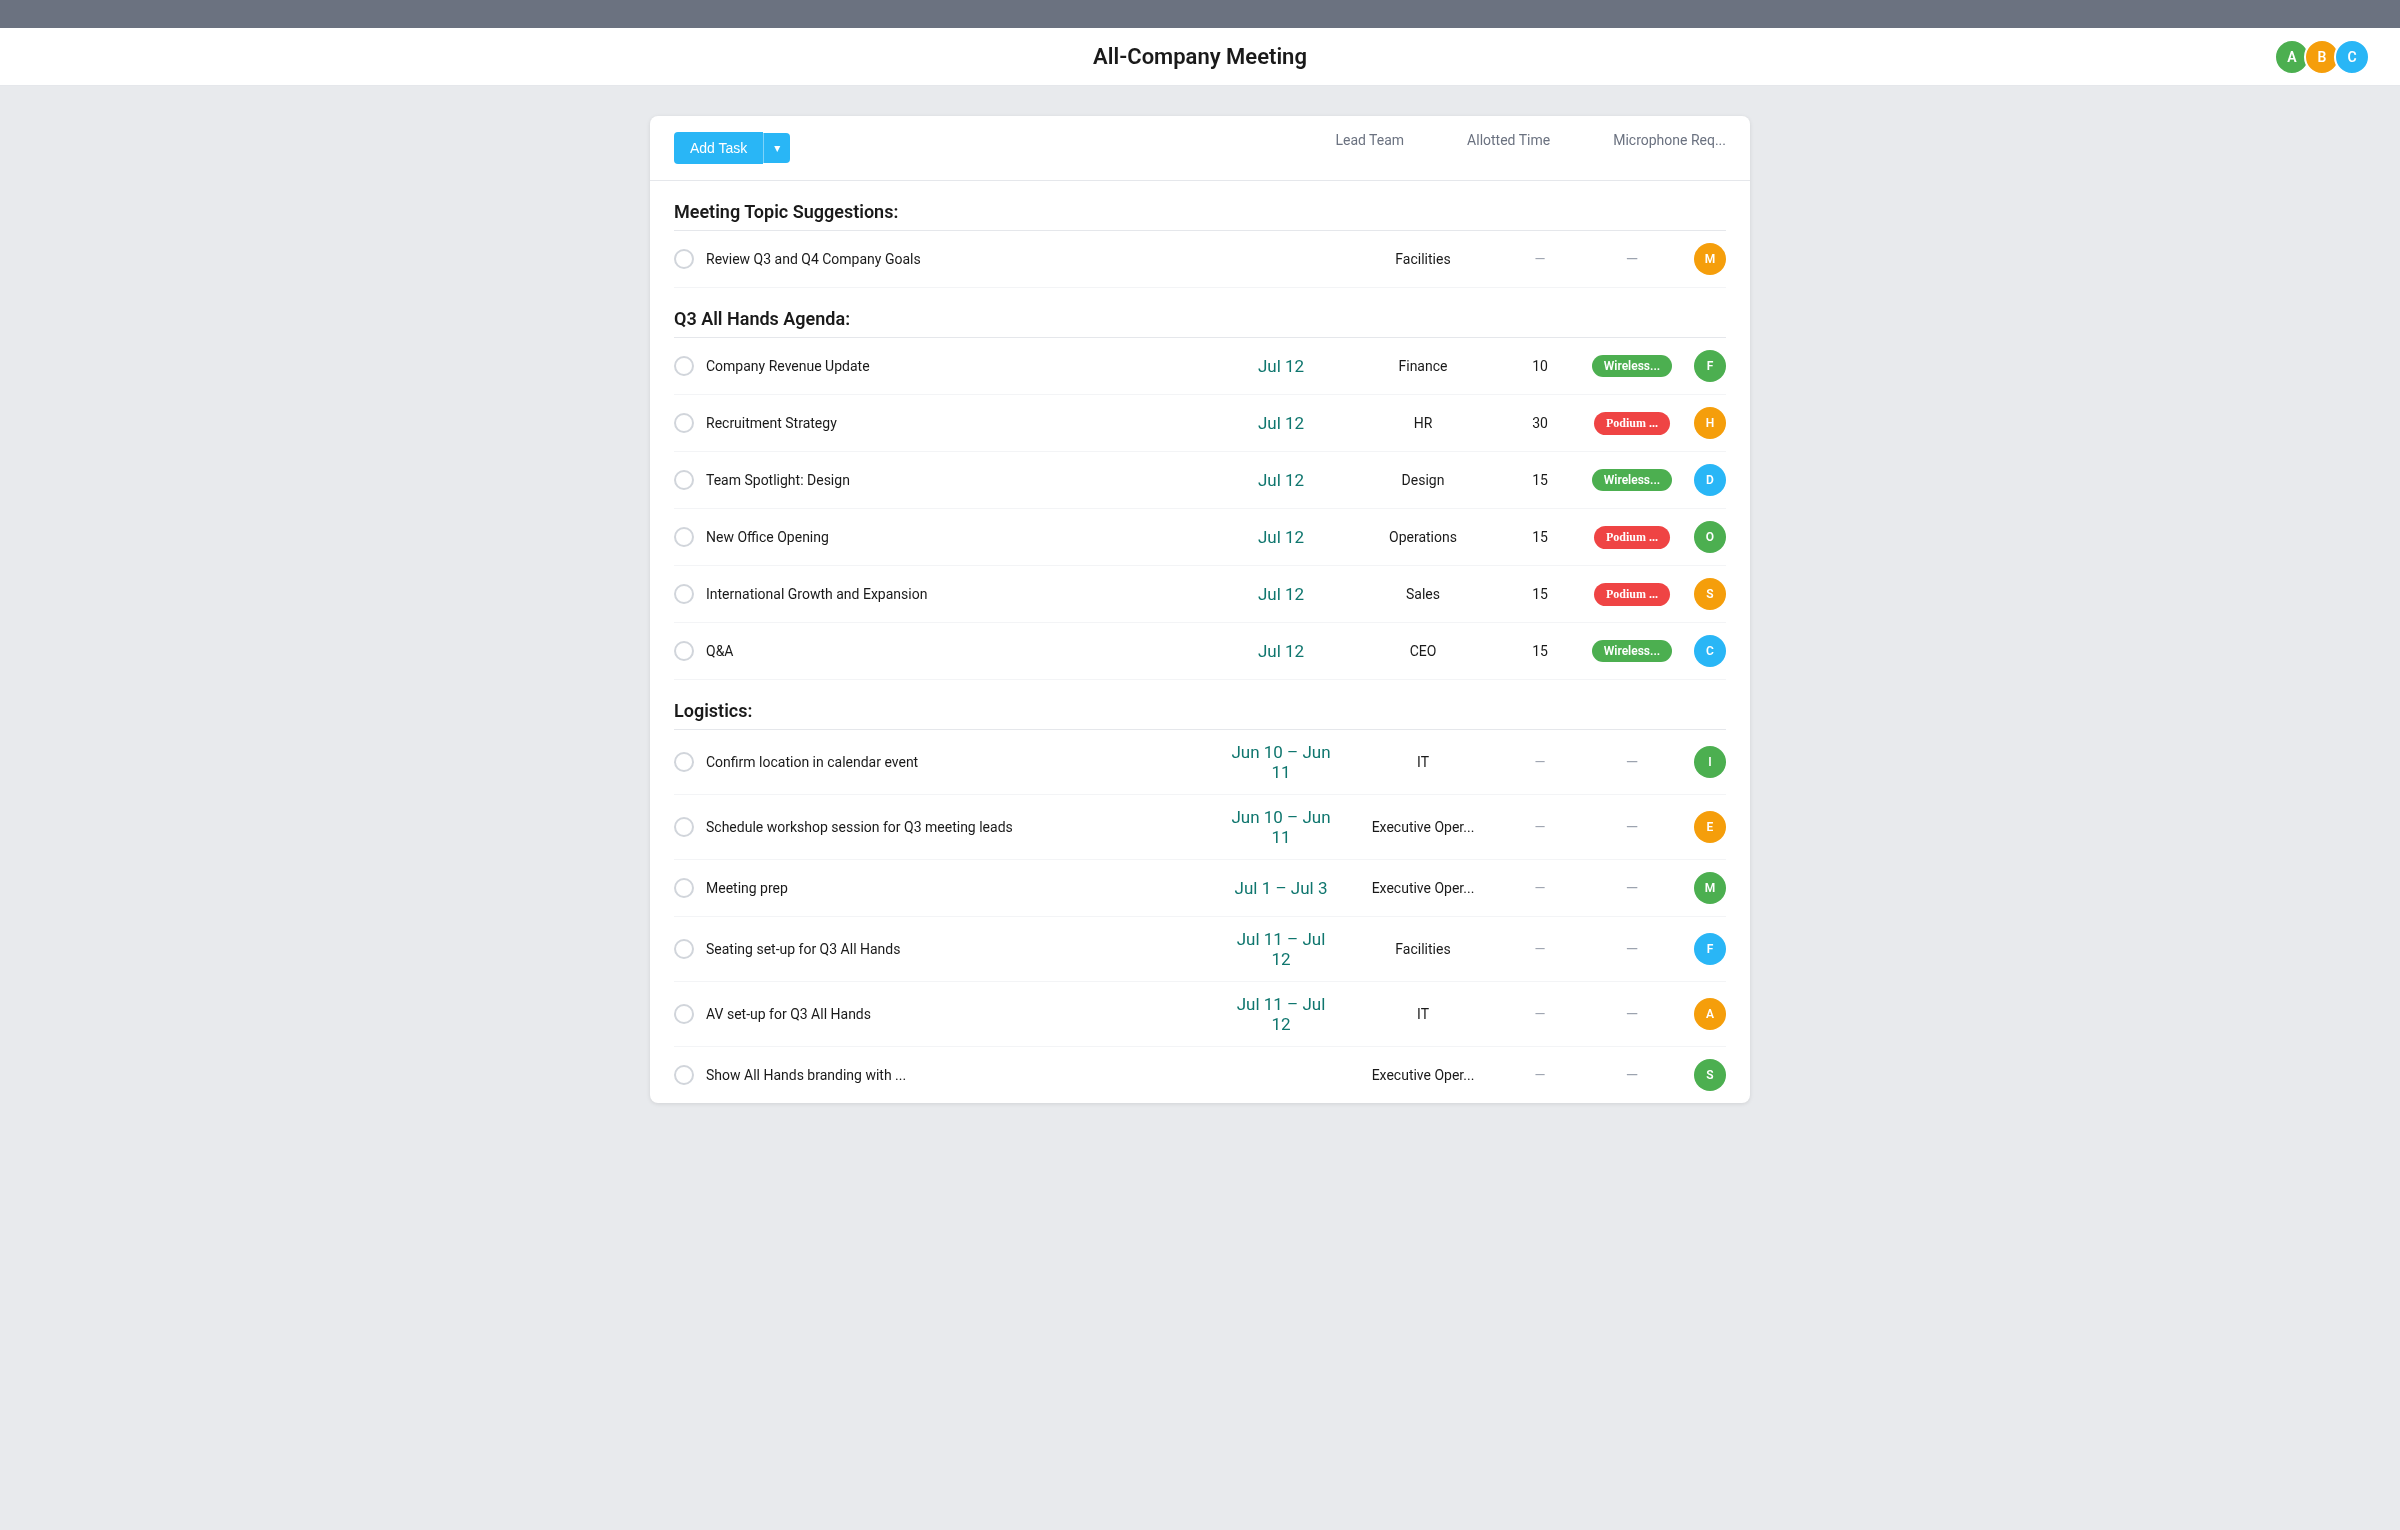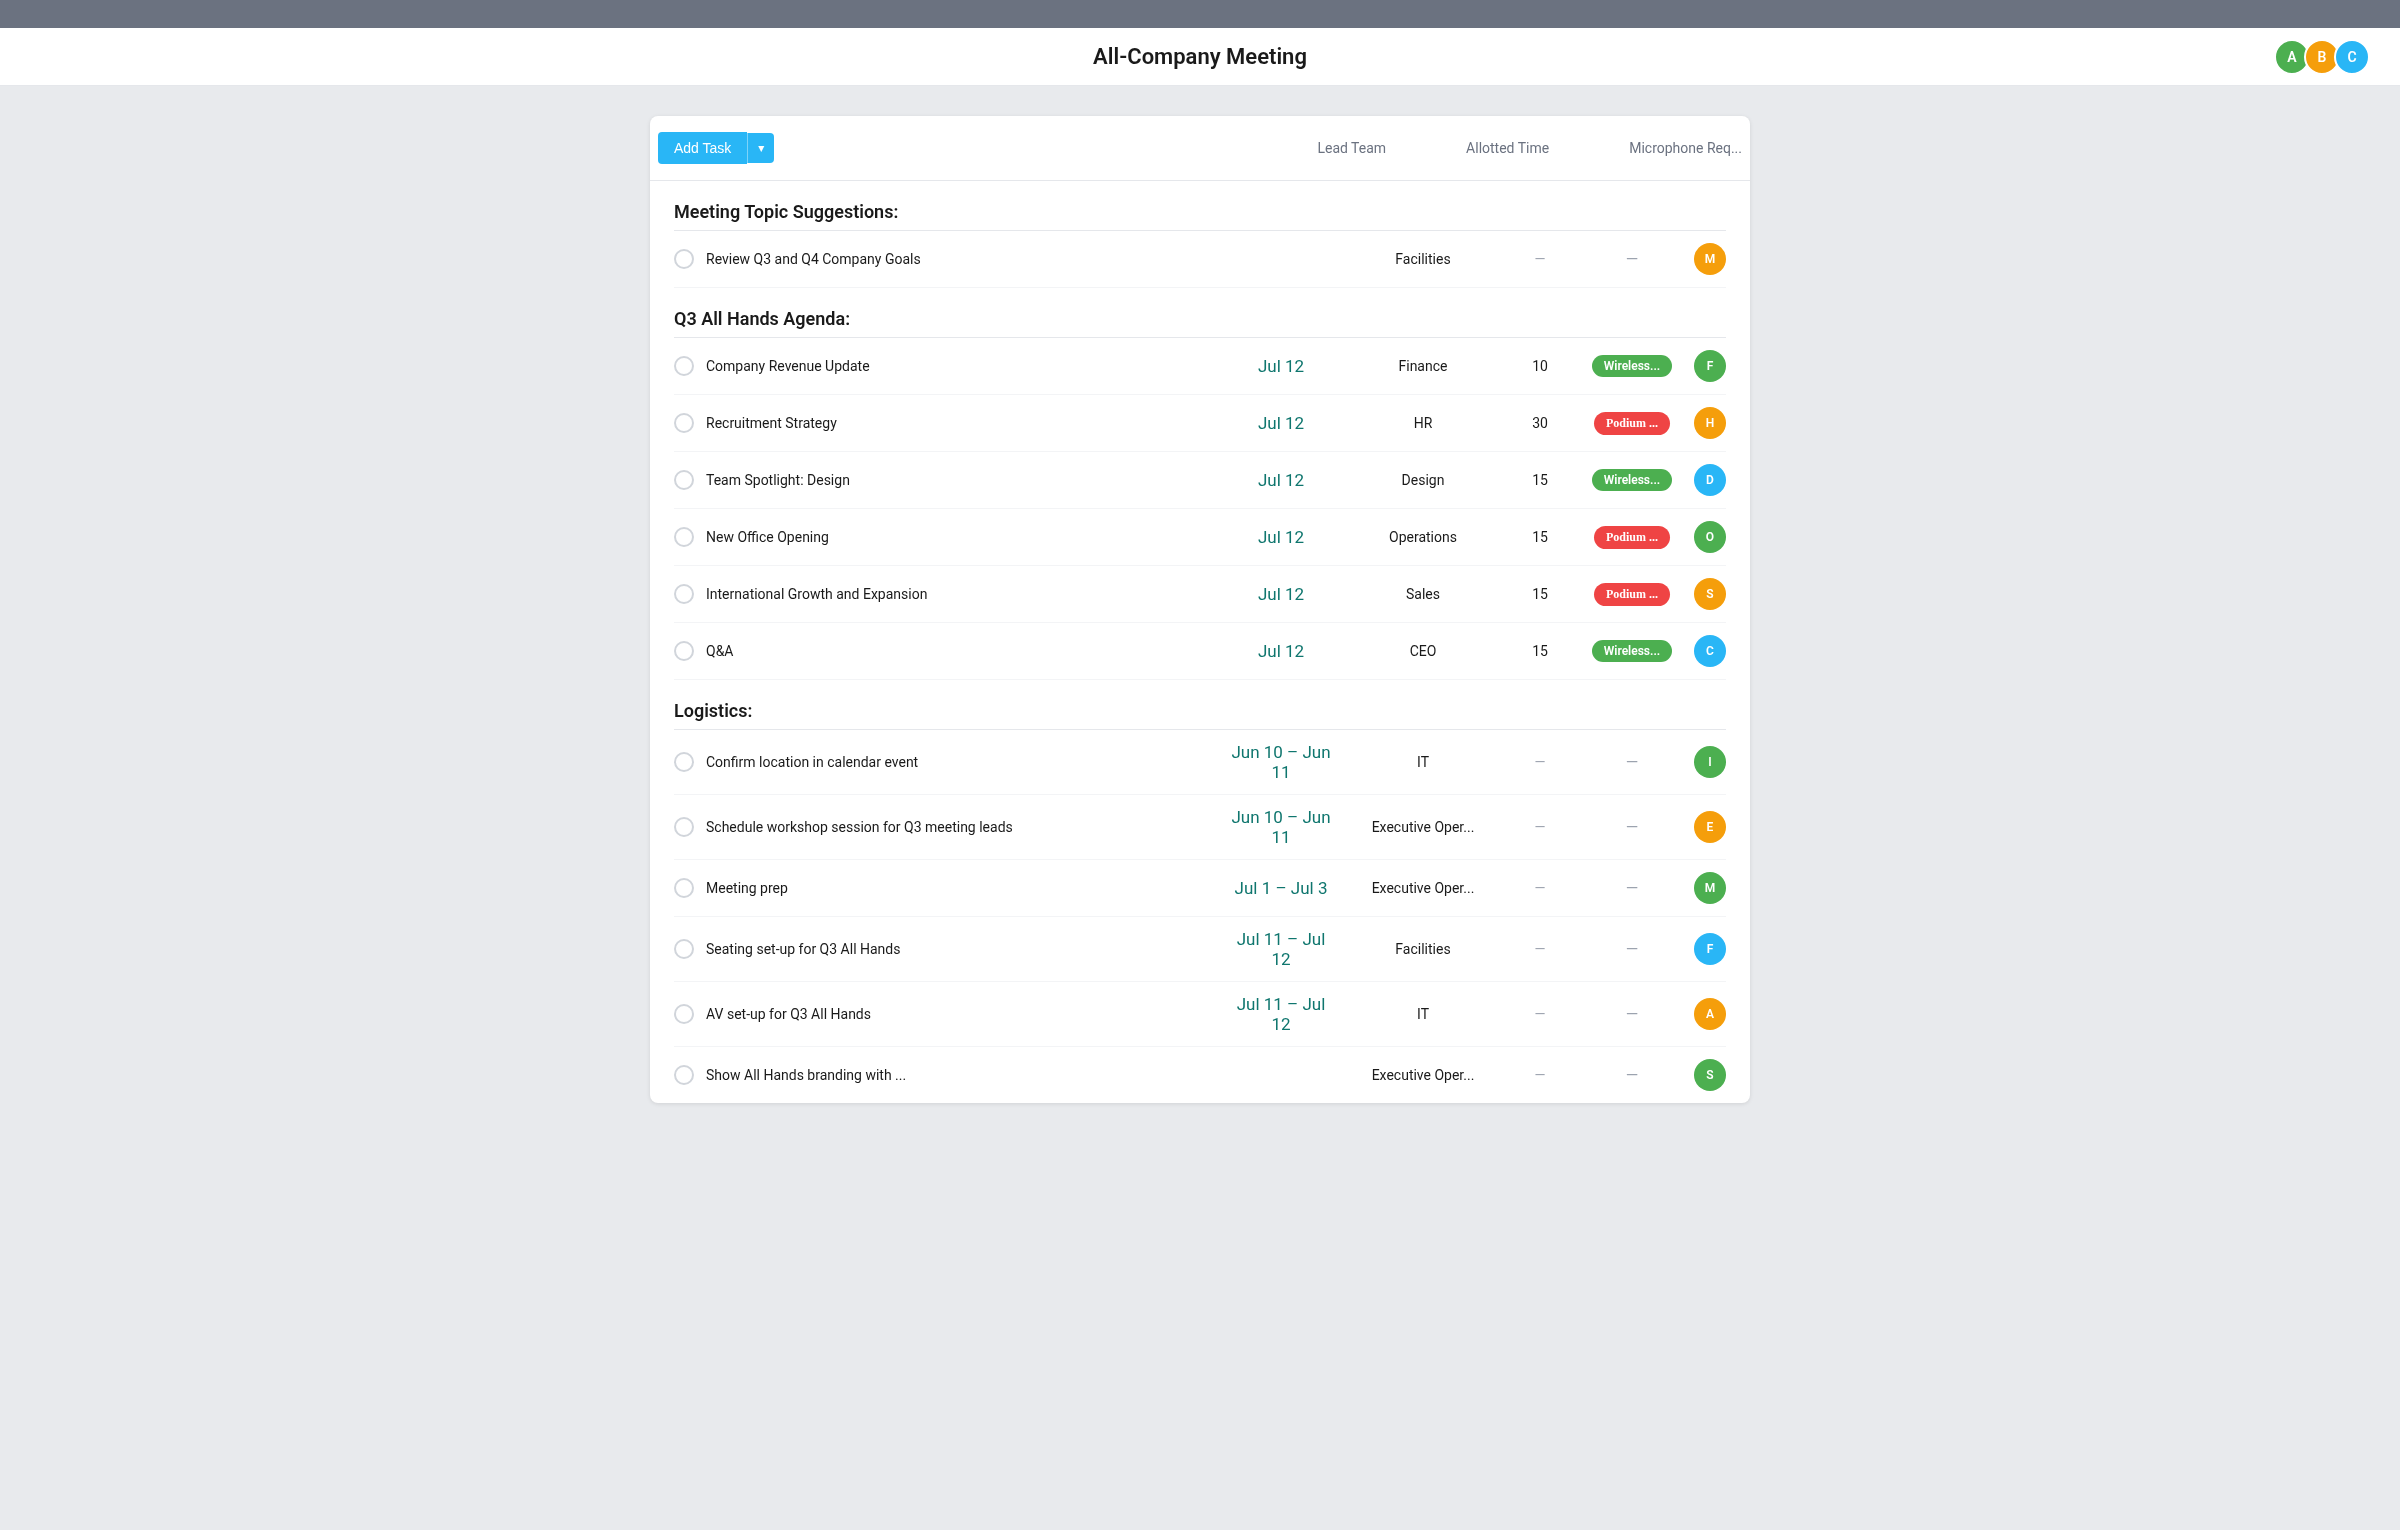--- a/index.html
+++ b/index.html
@@ -52,24 +52,24 @@
     .main-content {
       max-width: 1100px;
       margin: 30px auto;
       background: #fff;
       border-radius: 8px;
       box-shadow: 0 1px 4px rgba(0,0,0,0.1);
       padding: 0;
       overflow: hidden;
     }
     .toolbar {
-      padding: 16px 8px;
+      padding: 16px 24px;
       border-bottom: 1px solid #e5e7eb;
       display: flex;
-      align-items: center;
+      align-items: flex-start;
       justify-content: space-between;
     }
     .add-task-btn-group {
       display: flex;
       align-items: center;
     }
     .add-task-btn {
       background: #29b6f6;
       color: #fff;
       border: none;
@@ -84,21 +84,21 @@
       color: #fff;
       border: none;
       border-left: 1px solid rgba(255,255,255,0.4);
       padding: 8px 10px;
       font-size: 12px;
       border-radius: 0 4px 4px 0;
       cursor: pointer;
     }
     .toolbar-columns {
       display: flex;
-      gap: 80px;
+      gap: 63px;
       color: #6b7280;
       font-size: 14px;
     }
     .section-container {
       padding: 0 24px;
     }
     .section-header {
       padding: 20px 0 8px 0;
       display: flex;
       align-items: center;

